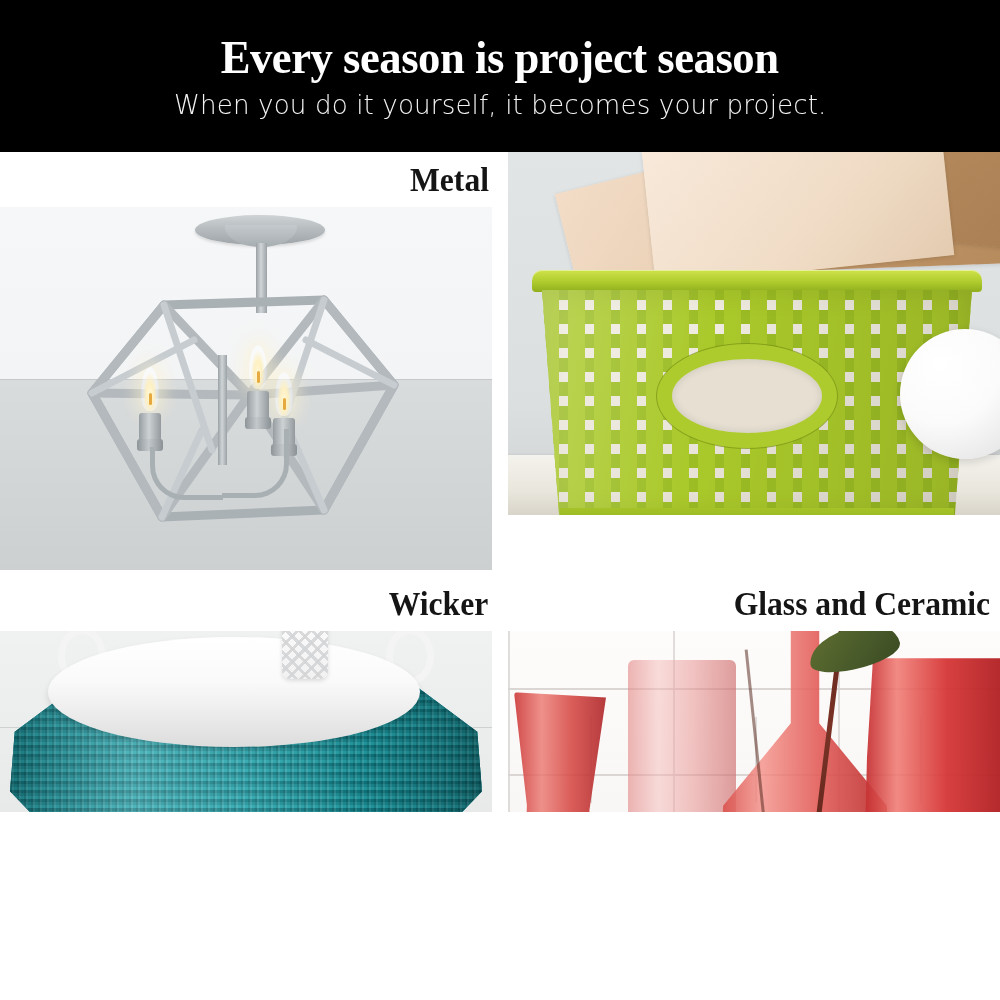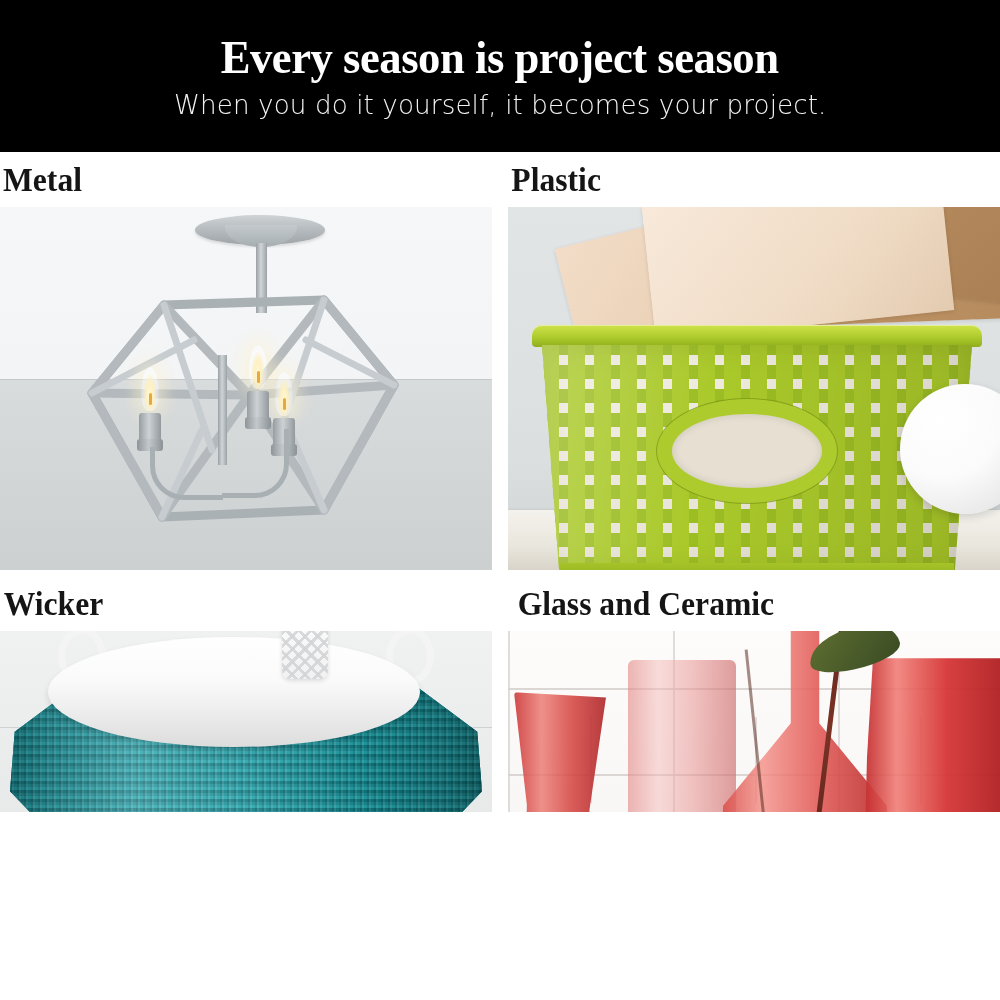--- a/index.html
+++ b/index.html
@@ -66,21 +66,21 @@
   }
   .cell.col-left  { left: 0px; }
   .cell.col-right { left: 508px; width: 492px; }
   .cell.row-top    { top: 0px;   height: 418px; }
   .cell.row-bottom { top: 424px; height: 424px; }
 
   .cell-label {
     height: 55px;
     display: flex;
     align-items: center;
-    justify-content: flex-start;
+    justify-content: flex-end;
     font-family: "Liberation Serif", serif;
     font-weight: bold;
     font-size: 34px;
     color: #151515;
     background: #ffffff;
     transform-origin: center;
     letter-spacing: 0px;
   }
   .cell-label span { transform: scaleX(0.93); display: inline-block; }
 
@@ -429,23 +429,20 @@
         <div class="socket" style="left:247px; top:184px;"></div>
         <div class="socket" style="left:273px; top:211px;"></div>
 
         <div class="arm" style="left:150px; top:240px; width:68px; height:48px;"></div>
         <div class="arm" style="left:222px; top:222px; width:62px; height:64px; border:5px solid #a9b0b4; border-top:none; border-left:none; border-radius:0 0 34px 0;"></div>
         <div class="stem" style="left:218px; top:148px; height:110px; width:9px;"></div>
       </div>
     </div>
 
     <div class="cell col-right row-top">
-      <div class="cell-label">
-        <span>Plastic</span>
-      </div>
       <div class="cell-photo">
         <div class="plastic-bg"></div>
 
         <div class="folder f3"></div>
         <div class="folder f4"></div>
         <div class="folder f1"></div>
         <div class="folder f2"></div>
 
         <div class="basket">
           <div class="basket-rim"></div>

